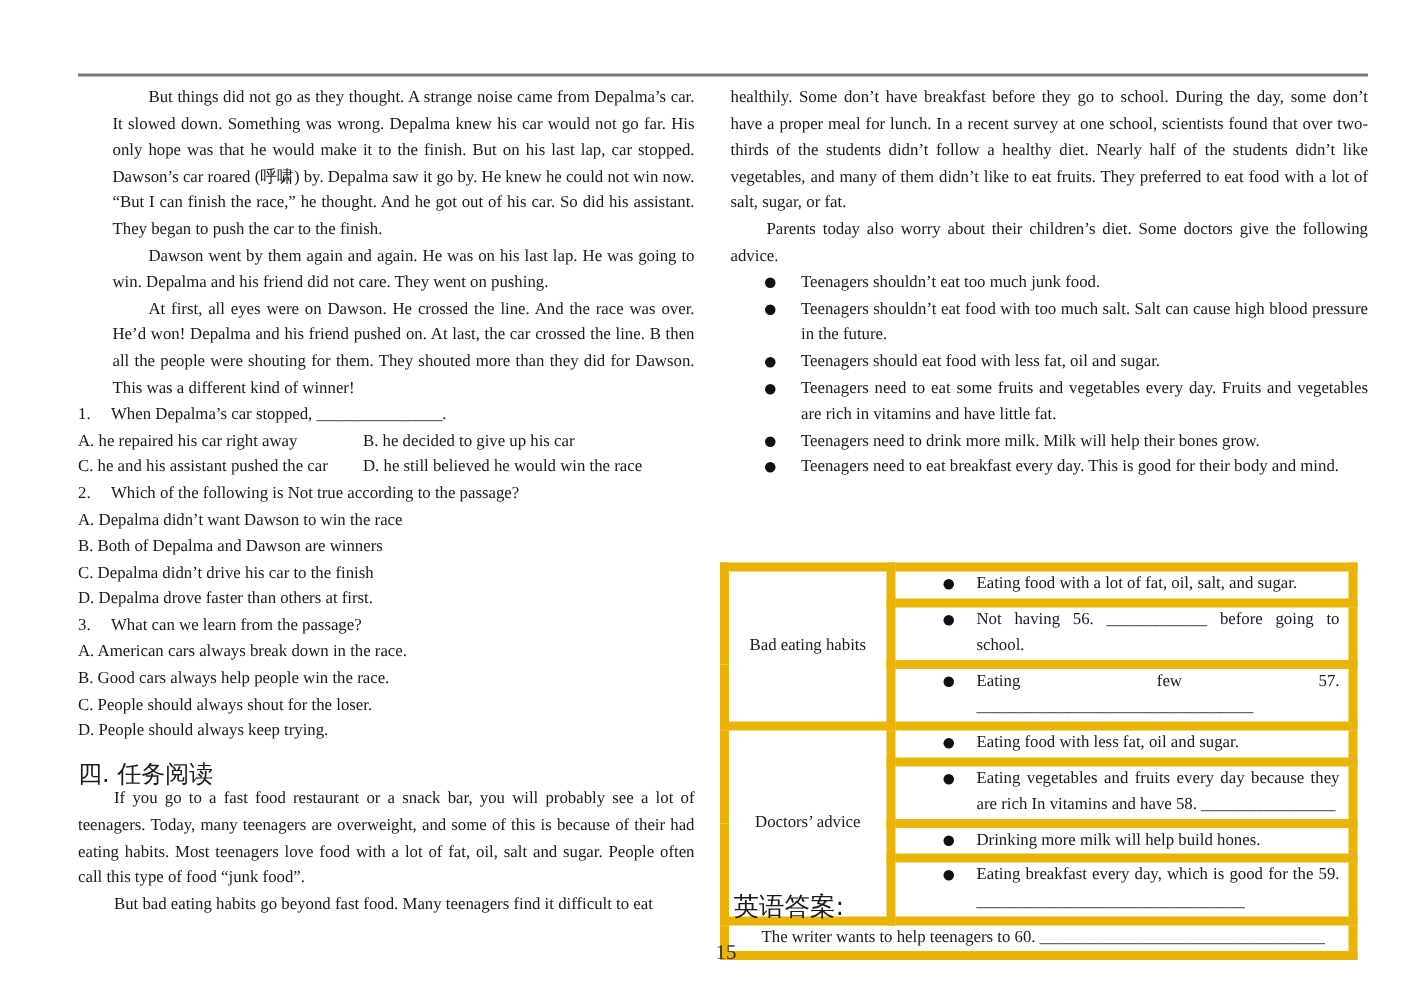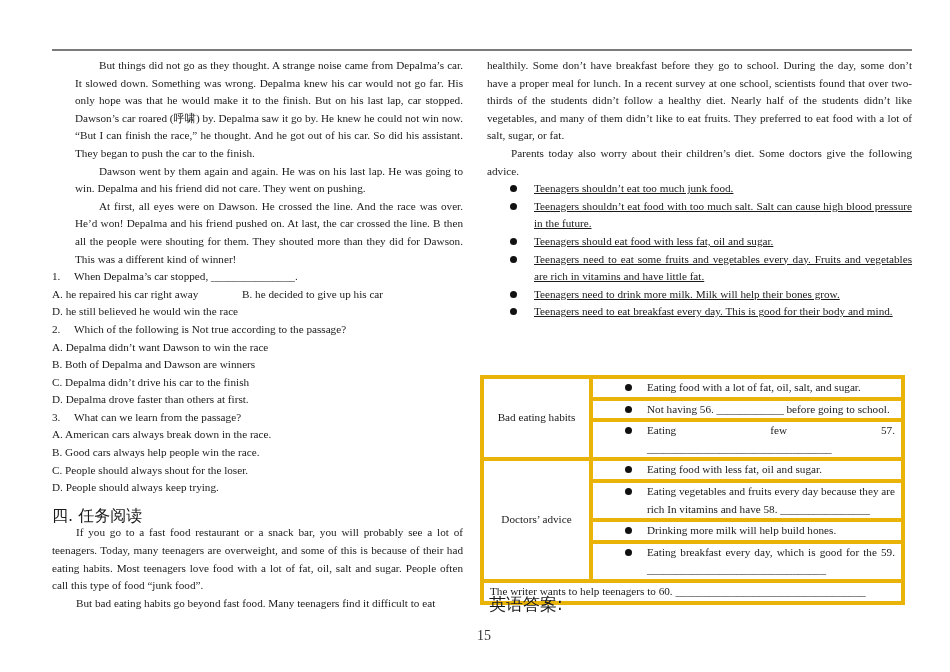--- a/index.html
+++ b/index.html
@@ -12,49 +12,50 @@
   p { margin: 0; }
   .indent { text-indent: 24px; }
   .q { padding-left: 0; }
   .q .num { display: inline-block; width: 22px; }
   .opts { display: flex; }
   .opts span { display: inline-block; }
   .opt-a { width: 190px; }
   .section-title { margin-top: 8px; margin-left: -23px; }
   .readingB { margin-left: -23px; }
   .bullets { list-style: none; margin: 0; padding: 0; }
-  .bullets li { position: relative; padding-left: 47px; text-align: justify; text-decoration: underline; }
+  .bullets li { position: relative; padding-left: 47px; text-align: justify; }
   .bullets li .dot { position: absolute; left: 23px; top: 5px; width: 7px; height: 7px; border-radius: 50%; background: #111; }
   table.summary { position: absolute; left: 480px; top: 375px; width: 425px; border-collapse: collapse;
                   font-size: 11.2px; line-height: 17.6px; }
-  table.summary td { border: 4px solid #eab308; padding: 0; vertical-align: middle; }
+  table.summary td { border: 6px solid #eab308; padding: 0; vertical-align: middle; }
   table.summary td.cat { width: 105px; text-align: center; }
   table.summary td.item { position: relative; padding-left: 54px; padding-right: 6px; text-align: justify; }
   table.summary td.item .dot { position: absolute; left: 32px; top: 5px; width: 7px; height: 7px; border-radius: 50%; background: #111; }
-  table.summary td.writer { padding-left: 6px; }
+  table.summary td.writer { padding-left: 6px; text-align: center; }
   .answers { position: absolute; left: 489px; top: 593px; font-family: "DejaVu Sans", sans-serif; font-size: 17px; }
   .pagenum { position: absolute; left: 477px; top: 628px; font-size: 14px; color: #333; }
 </style>
 </head>
 <body>
 
 <div class="rule"></div>
 
 <div class="col col-left">
   <p class="indent">But things did not go as they thought. A strange noise came from Depalma’s car. It slowed down. Something was wrong. Depalma knew his car would not go far. His only hope was that he would make it to the finish. But on his last lap,  car stopped. Dawson’s car roared (呼啸) by. Depalma saw it go by. He knew he could not win now. “But I can finish the race,” he thought. And he got out of his car. So did his assistant. They began to push the car to the finish.</p>
   <p class="indent">Dawson went by them again and again. He was on his last lap. He was going to win. Depalma and his friend did not care. They went on pushing.</p>
   <p class="indent">At first, all eyes were on Dawson. He crossed the line. And the race was over. He’d won! Depalma and his friend pushed on. At last, the car crossed the line. B then all the people were shouting for them. They shouted more than they did for Dawson. This was a different kind of winner!</p>
 
   <div style="margin-left:-23px;">
     <p class="q"><span class="num">1.</span><span>When Depalma’s car stopped, _______________.</span></p>
     <div class="opts">
         <span class="opt-a">A. he repaired his car right away</span>
         <span>B. he decided to give up his car</span>
       </div>
     <div class="opts">
+        <span class="opt-a">C. he and his assistant pushed the car</span>
         <span>D. he still believed he would win the race</span>
       </div>
   </div>
 
   <div style="margin-left:-23px;">
     <p class="q"><span class="num">2.</span><span>Which of the following is Not true according to the passage?</span></p>
     <p>A. Depalma didn’t want Dawson to win the race</p>
     <p>B. Both of Depalma and Dawson are winners</p>
     <p>C. Depalma didn’t drive his car to the finish</p>
     <p>D. Depalma drove faster than others at first.</p>

